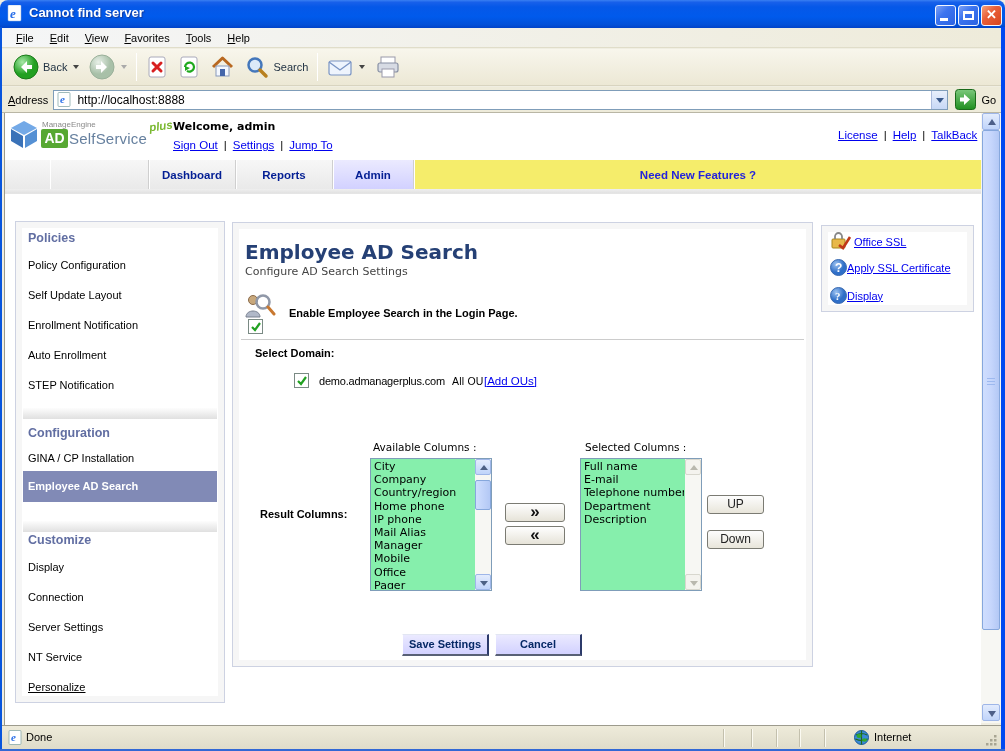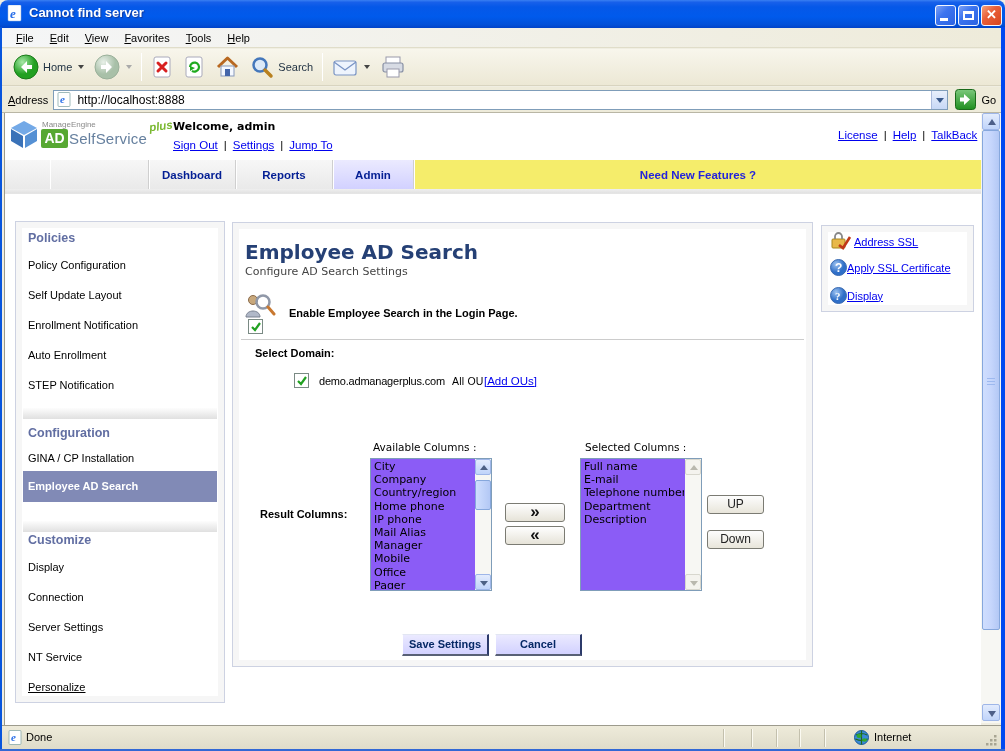--- a/index.html
+++ b/index.html
@@ -88,21 +88,21 @@
 .checkbox { position:absolute; width:15px; height:15px; background:#fff; border:1px solid #7a8a84; }
 .checkbox svg { position:absolute; left:1px; top:1px; }
 .m-divider { position:absolute; left:8px; top:116px; width:563px; height:1px; background:#cccccc; }
 .m-seldom { position:absolute; left:22px; top:124px; font-size:11px; font-weight:bold; }
 .m-domain { position:absolute; left:86px; top:152px; font-size:11px; letter-spacing:-0.2px; }
 .m-allou { position:absolute; left:219px; top:152px; font-size:10.5px; letter-spacing:0.2px; }
 .m-addou { position:absolute; left:251px; top:152px; font-size:11.5px; }
 .m-avail-label { position:absolute; left:140px; top:218px; font-family:"DejaVu Sans",sans-serif; font-size:10.5px; }
 .m-selected-label { position:absolute; left:352px; top:218px; font-family:"DejaVu Sans",sans-serif; font-size:10.5px; }
 .m-result-label { position:absolute; left:27px; top:285px; font-size:11px; font-weight:bold; }
-.listbox { position:absolute; width:122px; height:133px; background:#8b5cf6; border:1px solid #7f9db9; overflow:hidden; }
+.listbox { position:absolute; width:122px; height:133px; background:#86efac; border:1px solid #7f9db9; overflow:hidden; }
 .lb-left { left:137px; top:235px; } .lb-right { left:347px; top:235px; }
 .lb-opts { position:absolute; left:3px; top:1px; right:17px; bottom:1px; overflow:hidden; }
 .lb-opt { font-family:"DejaVu Sans",sans-serif; font-size:11px; line-height:13.2px; white-space:nowrap; }
 .lb-scroll { position:absolute; right:0; top:0; width:16px; height:100%; background:#f7f7f3; }
 .sb-btn { position:absolute; left:0; width:16px; height:16px; background:linear-gradient(180deg,#e3ecfd,#c0d4fa); border:1px solid #9eb6e8; border-radius:2px; }
 .sb-btn.dis { background:#f4f3ee; border-color:#d8d7ce; }
 .sb-up { top:0; } .sb-down { bottom:0; }
 .arr { position:absolute; left:4px; width:0; height:0; border-left:4px solid transparent; border-right:4px solid transparent; }
 .arr.up { top:5px; border-bottom:5px solid #4d6185; }
 .arr.down { top:6px; border-top:5px solid #4d6185; }
@@ -174,21 +174,21 @@
       <svg width="26" height="26" viewBox="0 0 26 26">
         <circle cx="13" cy="13" r="12" fill="url(#gb)" stroke="#1a7a1a" stroke-width="1"></circle>
         <defs>
             <radialGradient id="gb" cx="0.35" cy="0.3">
               <stop offset="0%" stop-color="#a8e8a8"></stop>
               <stop offset="100%" stop-color="#22a022"></stop>
             </radialGradient>
           </defs>
         <path d="M14 7 L8 13 L14 19 L14 15 L19 15 L19 11 L14 11 Z" fill="#fff"></path>
       </svg>
-      <span>Home</span>
+      <span>Back</span>
       <div class="drop"></div>
     </div>
     <div class="tbtn">
       <svg width="26" height="26" viewBox="0 0 26 26">
         <circle cx="13" cy="13" r="12" fill="url(#gf)" stroke="#9ab09a" stroke-width="1"></circle>
         <defs>
             <radialGradient id="gf" cx="0.35" cy="0.3">
               <stop offset="0%" stop-color="#e8f0e8"></stop>
               <stop offset="100%" stop-color="#a8c0a8"></stop>
             </radialGradient>
@@ -412,21 +412,21 @@
     </div>
 
     <div class="box rightbox">
       <div class="box-inner"></div>
       <div class="rb-row" style="top:5px;">
         <svg width="22" height="21" viewBox="0 0 22 21">
           <rect x="2" y="8" width="13" height="9" rx="1" fill="#e8b84a" stroke="#a8861f"></rect>
           <path d="M5 8 V5.5 a3.5 3.5 0 0 1 7 0 V8" fill="none" stroke="#888" stroke-width="1.8"></path>
           <path d="M9 14 L13 17 L20 6" fill="none" stroke="#c03818" stroke-width="2.6"></path>
         </svg>
-        <a class="lnk rb-link" style="margin-left:2px;">Address SSL</a>
+        <a class="lnk rb-link" style="margin-left:2px;">Office SSL</a>
       </div>
       <div class="rb-row" style="top:33px;">
         <svg width="17" height="17" viewBox="0 0 17 17">
           <circle cx="8.5" cy="8.5" r="8" fill="url(#q1)" stroke="#3a6ab0"></circle>
           <defs>
               <radialGradient id="q1" cx="0.35" cy="0.3">
                 <stop offset="0%" stop-color="#9cc2f0"></stop>
                 <stop offset="100%" stop-color="#2f6fc8"></stop>
               </radialGradient>
             </defs>

